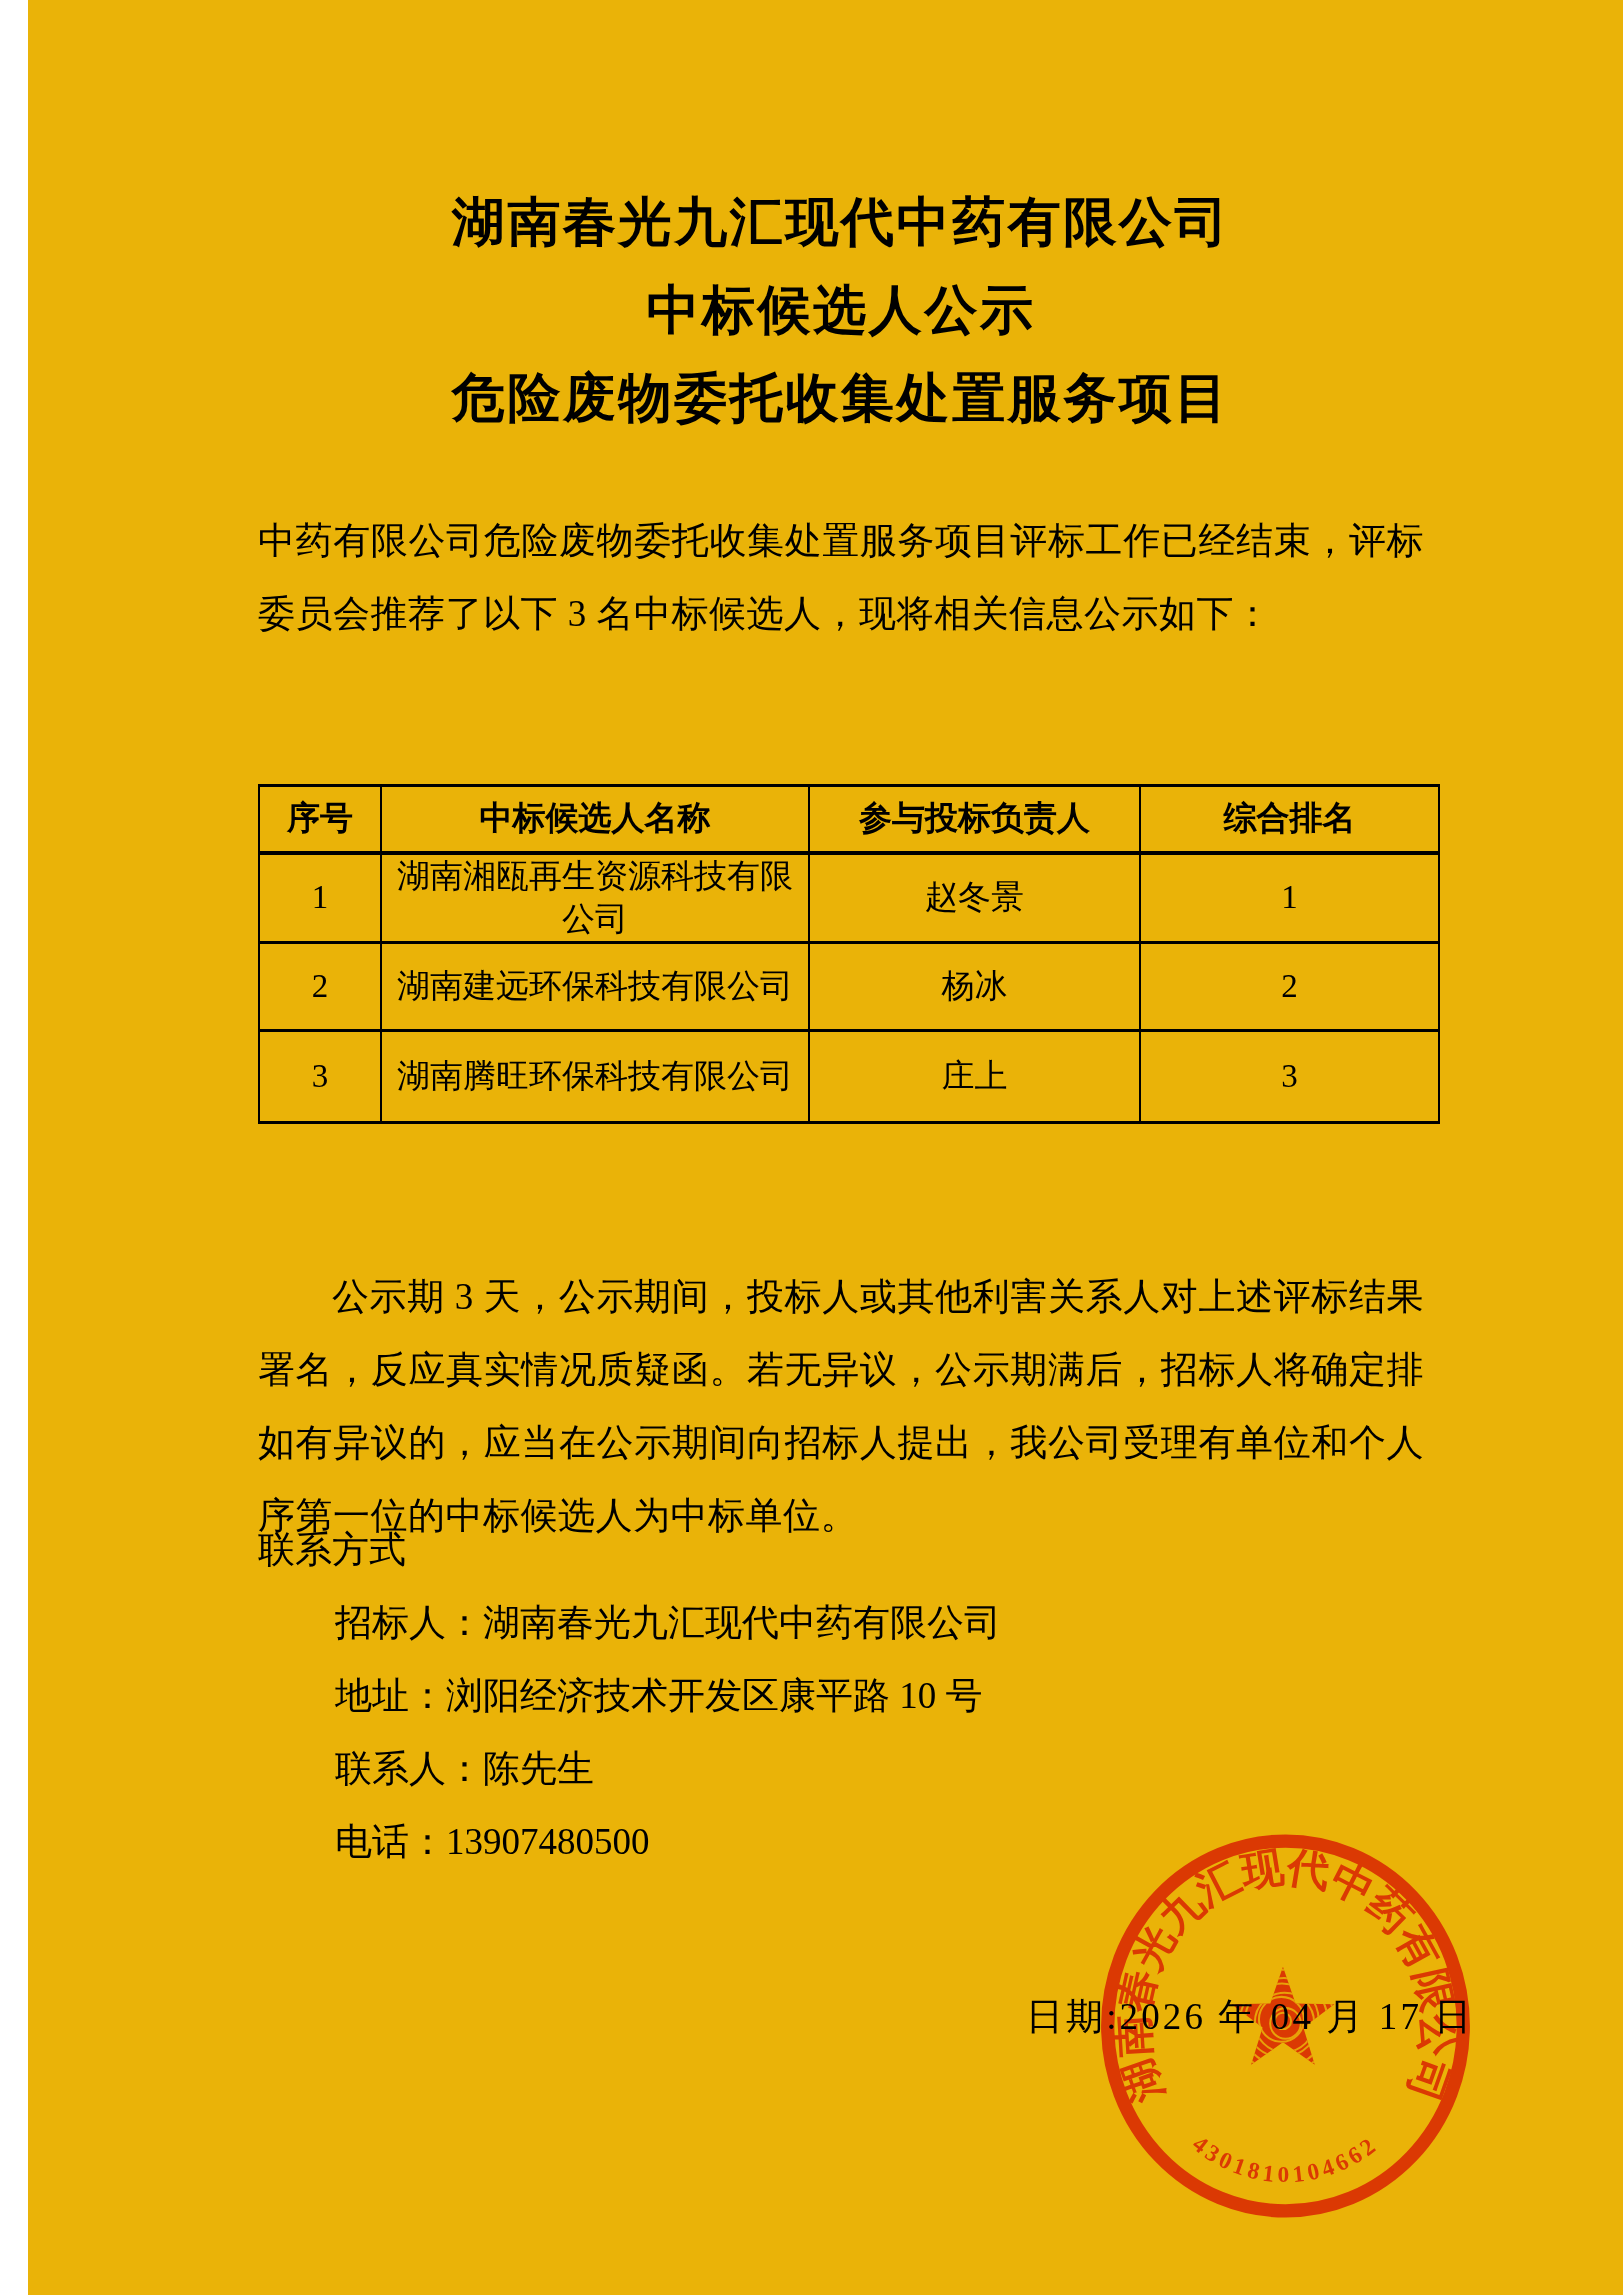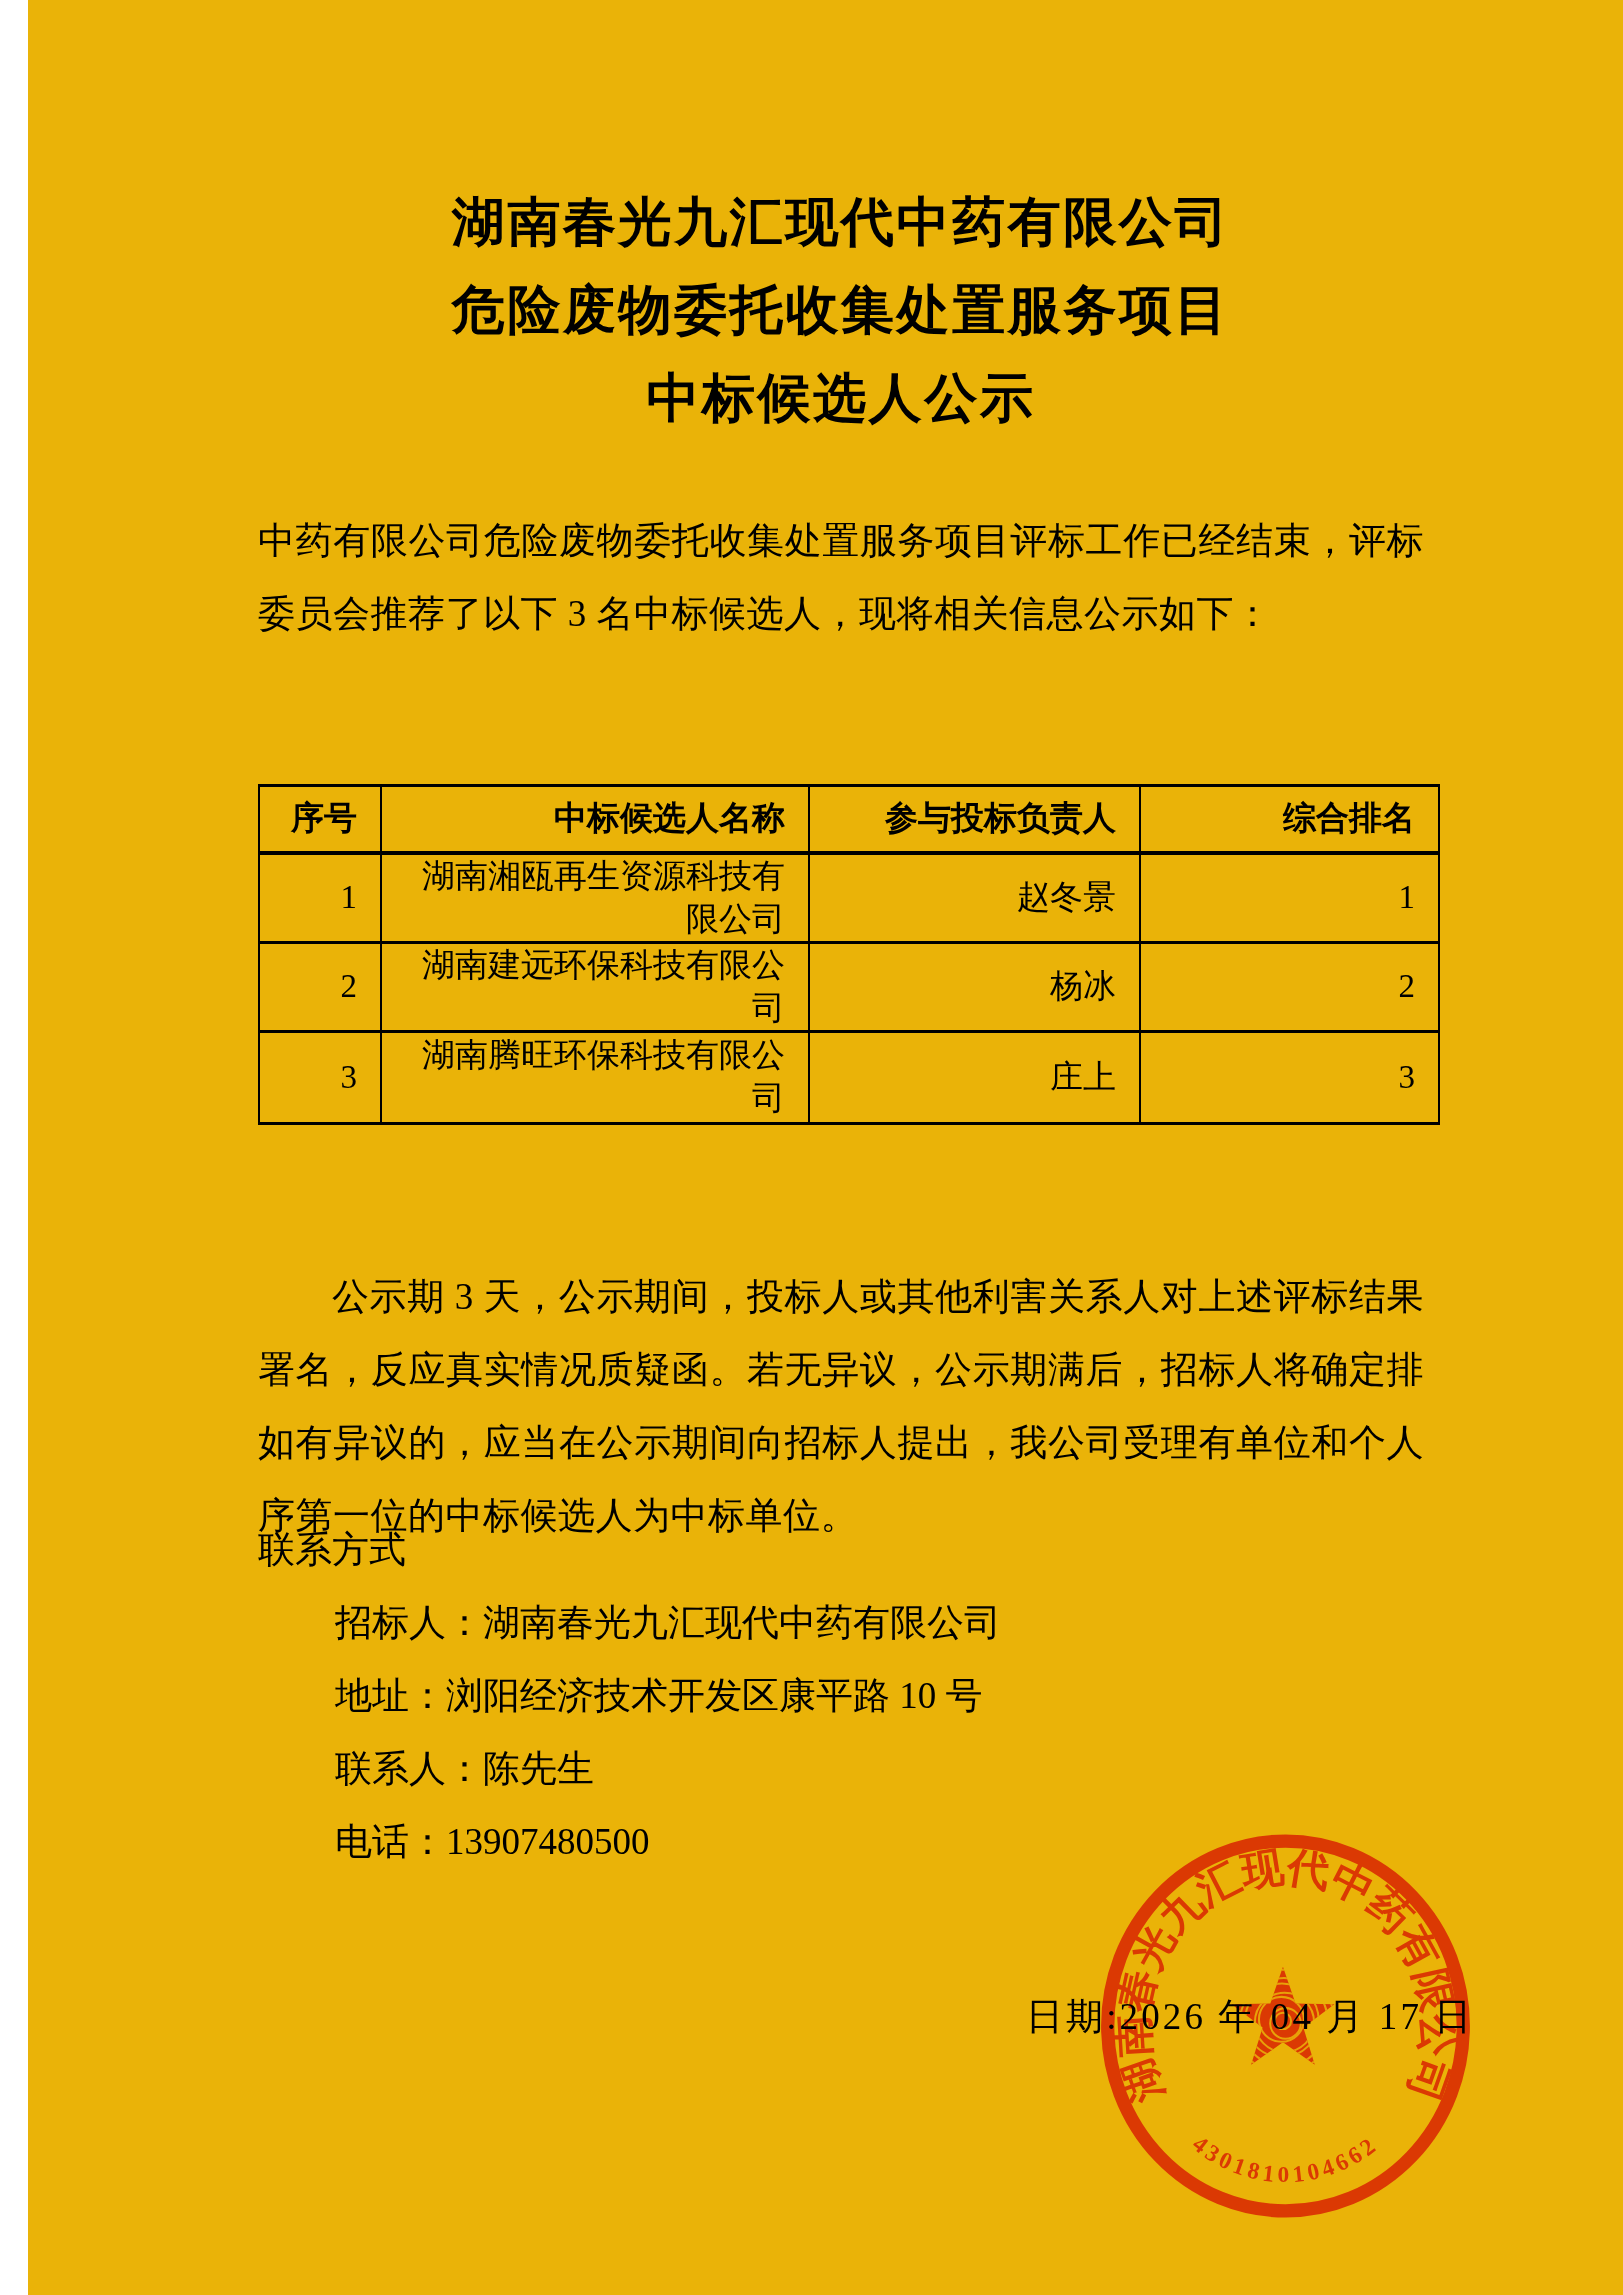--- a/index.html
+++ b/index.html
@@ -43,23 +43,23 @@
     width:1179px;height:335px;
     border-collapse:collapse;
     table-layout:fixed;
     font-size:33px;
   }
   .bidtable th,.bidtable td{
     border-left:2px solid #000;
     border-right:2px solid #000;
     border-top:3.6px solid #000;
     border-bottom:3.6px solid #000;
-    text-align:right;
+    text-align:center;
     vertical-align:middle;
-    padding:0 23px;
+    padding:0 8px;
     line-height:43px;
     overflow:hidden;
   }
   .bidtable th{font-weight:bold;border-bottom:4.6px solid #000;}
   .col-no{width:122px;}
   .col-company{width:428px;}
   .col-person{width:331px;}
   .col-rank{width:299px;}
   .row-h{height:67px;}
   .row-d{height:88px;}
@@ -92,22 +92,22 @@
   }
   .seal text{font-family:"Liberation Serif","DejaVu Serif",serif;}
 </style>
 </head>
 <body>
 
 <div class="page">
 
   <div class="title">
     <div>湖南春光九汇现代中药有限公司</div>
+    <div>中标候选人公示</div>
     <div>危险废物委托收集处置服务项目</div>
-    <div>中标候选人公示</div>
   </div>
 
   <div class="para para1">
     <div class="jline">中药有限公司危险废物委托收集处置服务项目评标工作已经结束，评标</div>
     <div class="endline">委员会推荐了以下 3 名中标候选人，现将相关信息公示如下：</div>
   </div>
 
   <table class="bidtable">
     <colgroup>
       <col class="col-no">

